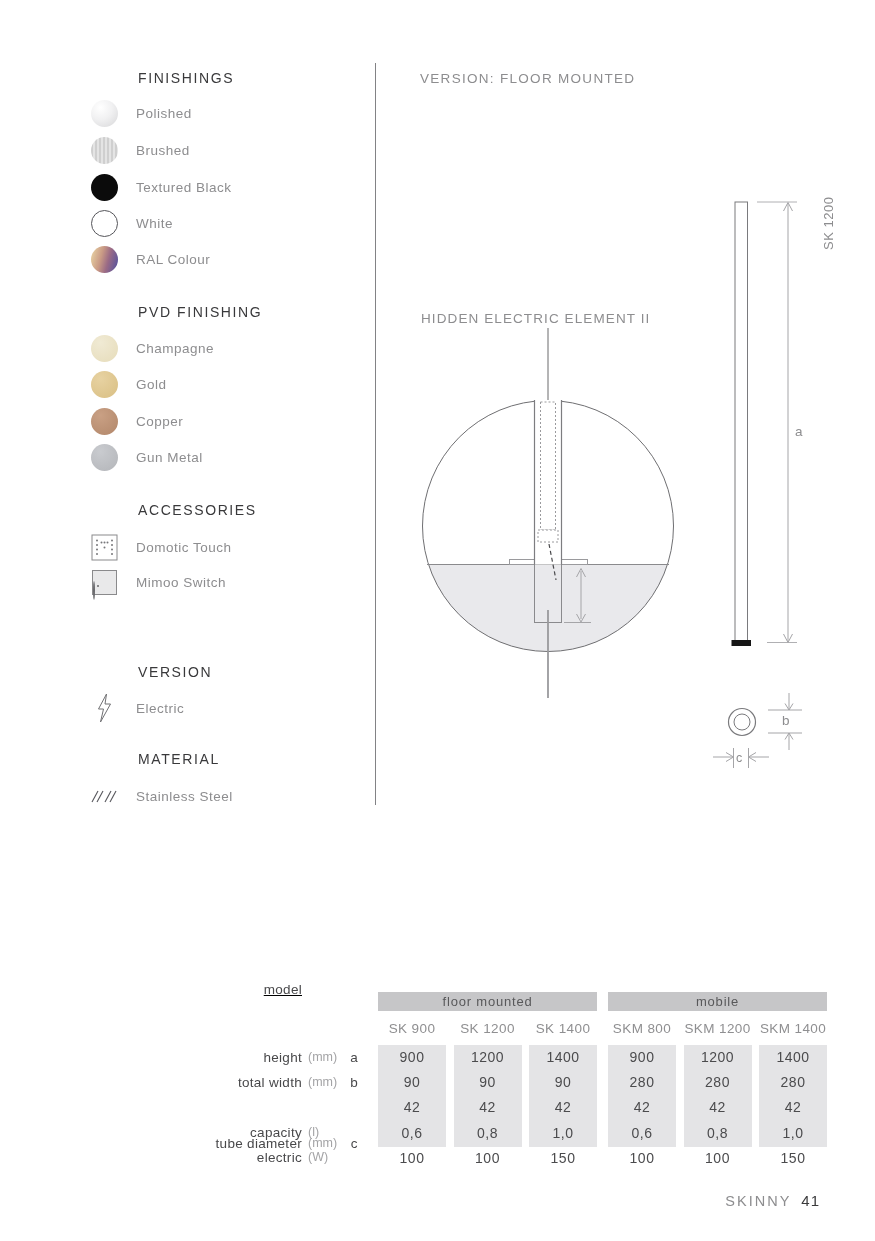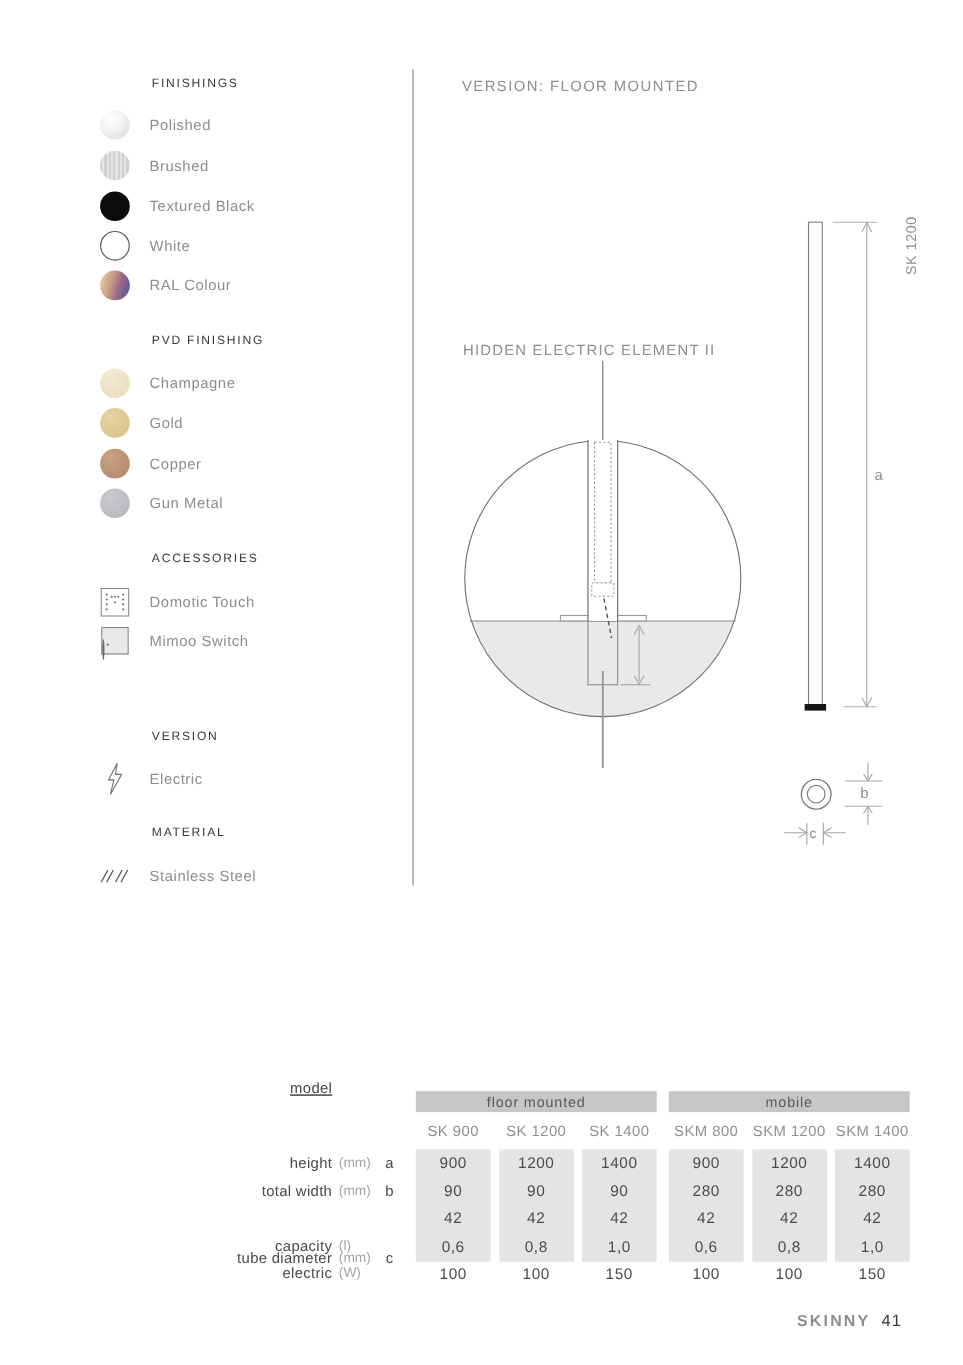--- a/index.html
+++ b/index.html
@@ -2,21 +2,21 @@
 <html><head>
 <meta charset="utf-8">
 <style>
   * { margin:0; padding:0; box-sizing:border-box; }
   html,body { background:#ffffff; }
   .page {
     position:relative; width:875px; height:1241px; background:#fff;
     font-family:"Liberation Sans", sans-serif; overflow:hidden;
   }
   .abs { position:absolute; }
-  .heading { font-size:11px; letter-spacing:1.6px; color:#39393b; }
+  .heading { font-size:14px; letter-spacing:1.6px; color:#39393b; }
   .lbl { font-size:13.5px; letter-spacing:0.5px; color:#8d8d8f; }
 
   
   .legend-row { position:absolute; left:90px; height:28px; display:flex; align-items:center; }
   .icon-box { width:28px; height:28px; display:flex; align-items:center; justify-content:center; margin-right:18px; }
   .sw { width:27px; height:27px; border-radius:50%; }
   .sw-polished { background: radial-gradient(circle at 35% 28%, #ffffff 0%, #f1f1f2 45%, #d6d6d8 100%); }
   .sw-brushed  { background: repeating-linear-gradient(90deg, #cfcfcf 0 2px, #e4e4e4 2px 4px); }
   .sw-black    { background:#0b0b0b; }
   .sw-white    { background:#ffffff; border:1px solid #55555a; }
@@ -46,21 +46,21 @@
                   font-size:14px; letter-spacing:0.5px; }
   .spec-row { position:absolute; left:150px; width:212px; height:20px; display:flex;
               align-items:center; font-size:13.5px; }
   .spec-row .rl   { width:152px; text-align:right; color:#48484a; letter-spacing:0.3px; }
   .spec-row .rl-u { width:44px; padding-left:6px; color:#a4a4a6; font-size:12.5px; }
   .spec-row .rl-d { width:16px; color:#48484a; text-align:center; }
 
   .note { line-height:22px; }
   .rot-label { transform-origin:0 0; transform:rotate(-90deg); white-space:nowrap; }
   .footer { top:1192px; left:660px; width:160px; text-align:right; }
-  .footer .prod { color:#8d8d8f; font-size:14.5px; letter-spacing:2px;font-weight:bold; }
+  .footer .prod { color:#8d8d8f; font-size:14.5px; letter-spacing:2px; }
   .footer .pg   { color:#3a3a3c; font-size:15px; margin-left:10px; letter-spacing:1px; }
 </style>
 </head>
 <body>
 
 <div class="page">
 
   <div class="abs heading" style="left:138px; top:70px;">FINISHINGS</div>
 
   <div class="legend-row" style="top:99px;">

